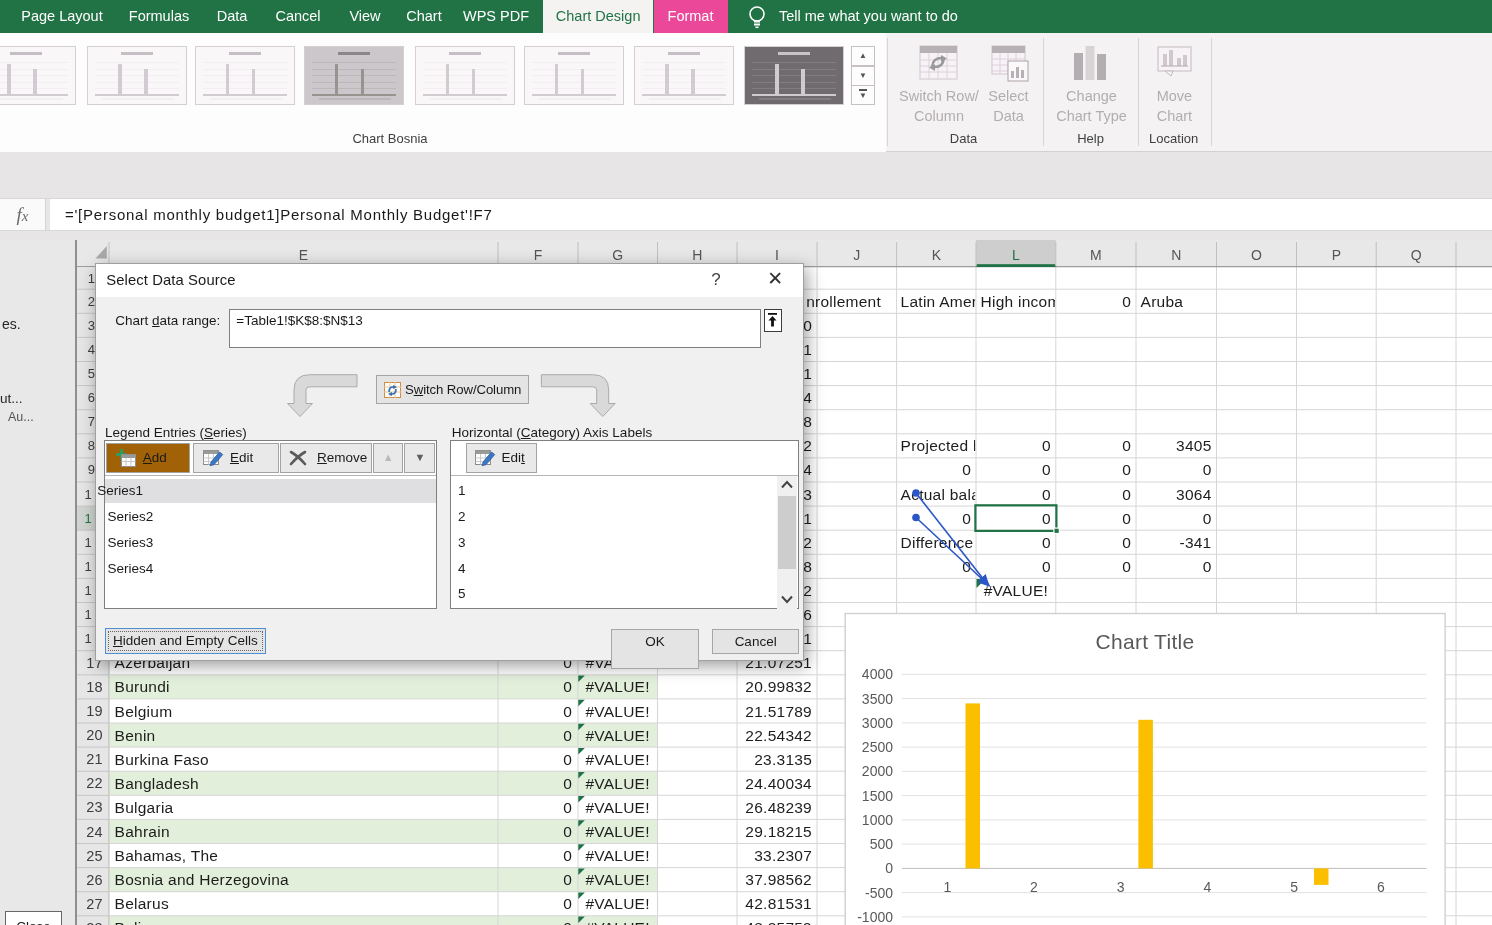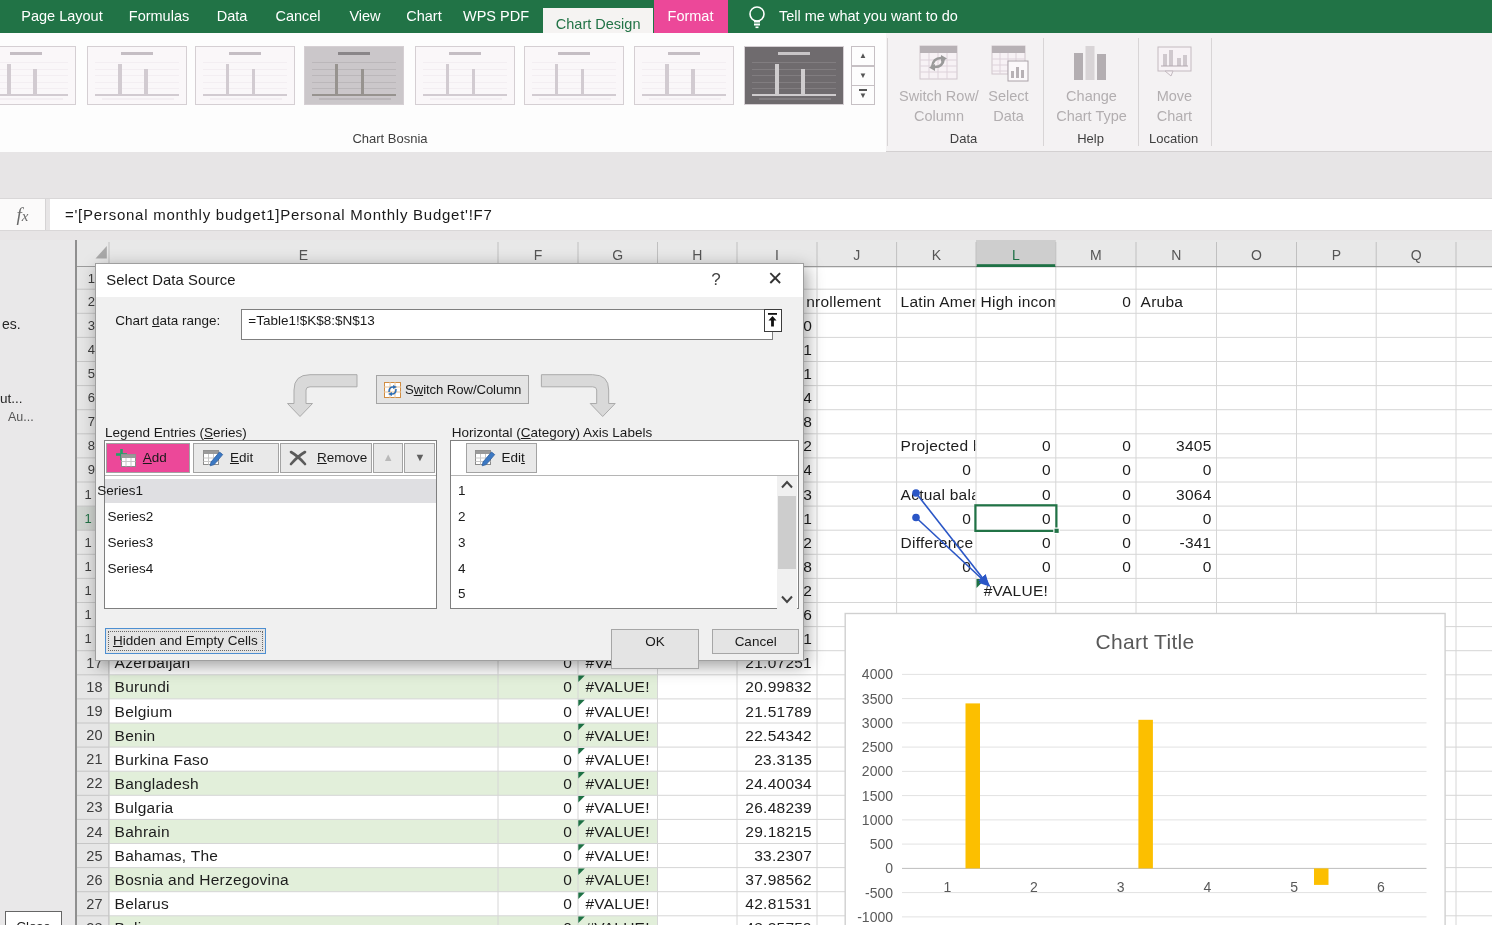--- a/index.html
+++ b/index.html
@@ -300,21 +300,21 @@
 <line x1="916" y1="517.5" x2="989.5" y2="586" stroke="#2a56c6" stroke-width="1.6" marker-end="url(#ah)"></line>
 </svg>
 <div style="position:absolute;left:0;top:0;width:1492px;height:33px;background:#217346"></div>
 <div style="position:absolute;top:0;left:62px;transform:translateX(-50%);height:33px;line-height:33px;color:#fff;font-size:14.5px;white-space:nowrap">Page Layout</div>
 <div style="position:absolute;top:0;left:159px;transform:translateX(-50%);height:33px;line-height:33px;color:#fff;font-size:14.5px;white-space:nowrap">Formulas</div>
 <div style="position:absolute;top:0;left:232px;transform:translateX(-50%);height:33px;line-height:33px;color:#fff;font-size:14.5px;white-space:nowrap">Data</div>
 <div style="position:absolute;top:0;left:298px;transform:translateX(-50%);height:33px;line-height:33px;color:#fff;font-size:14.5px;white-space:nowrap">Cancel</div>
 <div style="position:absolute;top:0;left:365px;transform:translateX(-50%);height:33px;line-height:33px;color:#fff;font-size:14.5px;white-space:nowrap">View</div>
 <div style="position:absolute;top:0;left:424px;transform:translateX(-50%);height:33px;line-height:33px;color:#fff;font-size:14.5px;white-space:nowrap">Chart</div>
 <div style="position:absolute;top:0;left:496px;transform:translateX(-50%);height:27px;line-height:33px;color:#fff;font-size:14.5px;white-space:nowrap">WPS PDF</div>
-<div style="position:absolute;left:542.8px;top:8px;width:110.7px;height:33px;background:#f5f3f2;color:#217346;font-size:14.5px;text-align:center;line-height:33px">Chart Design</div>
+<div style="position:absolute;left:542.8px;top:0;width:110.7px;height:33px;background:#f5f3f2;color:#217346;font-size:14.5px;text-align:center;line-height:33px">Chart Design</div>
 <div style="position:absolute;left:653.5px;top:0;width:74px;height:33px;background:#ec4899;color:#fff;font-size:14.5px;text-align:center;line-height:33px">Format</div>
 <svg style="position:absolute;left:745px;top:4px" width="24" height="26" viewBox="0 0 24 26">
 <circle cx="12" cy="10" r="7" fill="none" stroke="#fff" stroke-width="1.6"></circle>
 <rect x="9" y="16.5" width="6" height="2" fill="#fff"></rect>
     <rect x="9" y="19.5" width="6" height="2" fill="#fff"></rect>
     <rect x="10.5" y="22.5" width="3" height="1.6" fill="#fff"></rect>
   </svg>
 <div style="position:absolute;top:0;left:779px;height:33px;line-height:33px;color:#fff;font-size:14.5px">Tell me what you want to do</div>
 <div style="position:absolute;left:0;top:33px;width:1492px;height:119px;background:#f4f2f3;border-bottom:1px solid #d3d0d1;box-sizing:border-box"></div>
 <div style="position:absolute;left:0;top:33px;width:886px;height:119px;background:#fdfdfd"></div>
@@ -497,21 +497,21 @@
 <div style="position:absolute;left:2px;top:316px;font-size:14px;color:#262626">es.</div>
 <div style="position:absolute;left:0px;top:391px;font-size:13.5px;color:#262626">ut...</div>
 <div style="position:absolute;left:8px;top:410px;font-size:12.5px;color:#555">Au...</div>
 <div style="position:absolute;left:4.7px;top:911.3px;width:57.5px;height:22px;background:#fff;border:1px solid #666;box-sizing:border-box;text-align:center;font-size:13.5px;color:#1a1a1a;padding-top:7px">Close</div>
 <div style="position:absolute;left:95.3px;top:262.8px;width:708.9px;height:398.7px;background:#f0f0f0;border:1px solid #9f9f9f;box-sizing:border-box;box-shadow:3px 5px 16px rgba(0,0,0,.38);font-size:13.5px;color:#1a1a1a">
 <div style="position:absolute;left:0;top:0;width:707px;height:33px;background:#ffffff"></div>
 <div style="position:absolute;left:10px;top:8px;font-size:14.8px;letter-spacing:0.1px">Select Data Source</div>
 <div style="position:absolute;left:615px;top:6px;font-size:17px;color:#444">?</div>
 <div style="position:absolute;left:671px;top:3px;font-size:19px;color:#333">✕</div>
 <div style="position:absolute;left:19px;top:49px">Chart <u>d</u>ata range:</div>
-<div style="position:absolute;left:145px;top:45px;width:532px;height:31px;background:#fff;border:1px solid #7f7f7f;box-sizing:border-box;line-height:22px;padding-left:6px">=Table1!$K$8:$N$13</div>
+<div style="position:absolute;left:133px;top:45px;width:532px;height:39px;background:#fff;border:1px solid #7f7f7f;box-sizing:border-box;line-height:22px;padding-left:6px">=Table1!$K$8:$N$13</div>
 <div style="position:absolute;left:668px;top:45px;width:18px;height:23.7px;background:#fff;border:1.5px solid #3c3c3c;box-sizing:border-box"><svg width="15" height="20" viewBox="0 0 15 20" style="margin:0 0 0 0">
         <rect x="3" y="3" width="9" height="1.8" fill="#111"></rect>
         <path d="M7.5,6 l4,4.5 h-2.6 v6 h-2.8 v-6 h-2.6 z" fill="#111"></path>
       </svg></div>
 <svg style="position:absolute;left:190px;top:108px" width="335" height="50" viewBox="0 0 335 50">
 <g fill="#d9d9d9" stroke="#ababab" stroke-width="1">
 <path d="M71,2.7 L24,2.7 Q8,2.7 8,18 L8,31.5 L1.5,31.5 L14,44.5 L26.5,31.5 L20,31.5 L20,18 Q20,14.8 24,14.8 L71,14.8 Z"></path>
 <path d="M255.4,2.7 L306.7,2.7 Q322.7,2.7 322.7,18 L322.7,31.5 L329.2,31.5 L316.7,44.5 L304.2,31.5 L310.7,31.5 L310.7,18 Q310.7,14.8 306.7,14.8 L255.4,14.8 Z"></path>
 </g>
     </svg>
@@ -527,21 +527,21 @@
         <path d="M5,10 Q5,5 9,5" fill="none" stroke="#2f6fb5" stroke-width="1.6"></path>
         <path d="M9,3 l4,2 -4,2 z" fill="#2f6fb5"></path>
         <path d="M12,7 Q12,12 8,12" fill="none" stroke="#2f6fb5" stroke-width="1.6"></path>
         <path d="M8,10 l-4,2 4,2 z" fill="#2f6fb5"></path>
       </svg>
       <span style="position:absolute;left:28px;top:0;line-height:27px;font-size:13.2px;letter-spacing:-0.1px">S<u>w</u>itch Row/Column</span>
     </div>
 <div style="position:absolute;left:8.7px;top:161px">Legend Entries (<u>S</u>eries)</div>
 <div style="position:absolute;left:355.5px;top:161px">Horizontal (<u>C</u>ategory) Axis Labels</div>
 <div style="position:absolute;left:7.4px;top:176.6px;width:333.7px;height:169px;background:#fff;border:1px solid #7f7f7f;box-sizing:border-box"></div>
-<div style="position:absolute;left:9.5px;top:179.1px;width:84.4px;height:29.7px;background:#ec4899;border:1px solid #a3a3a3;box-sizing:border-box;white-space:nowrap">
+<div style="position:absolute;left:9.5px;top:179.1px;width:84.4px;height:29.7px;background:#a16207;border:1px solid #a3a3a3;box-sizing:border-box;white-space:nowrap">
       <svg width="20" height="18" viewBox="0 0 20 18" style="position:absolute;left:9px;top:5px">
         <g fill="#21a366">
           <rect x="4.2" y="0" width="2.6" height="11"></rect>
           <rect x="0" y="4.2" width="11" height="2.6"></rect>
         </g>
         <rect x="5.5" y="5.5" width="14" height="12" fill="#fff" stroke="#8b8b8b"></rect>
         <rect x="5.5" y="5.5" width="14" height="3.5" fill="#9a9a9a"></rect>
         <g stroke="#c7c7c7" stroke-width="1">
           <line x1="5.5" y1="12.5" x2="19.5" y2="12.5"></line>
           <line x1="10" y1="9" x2="10" y2="17.5"></line>

